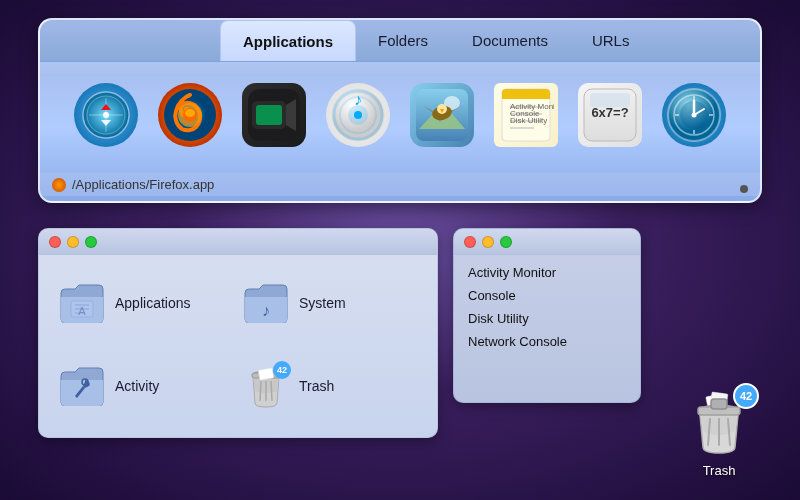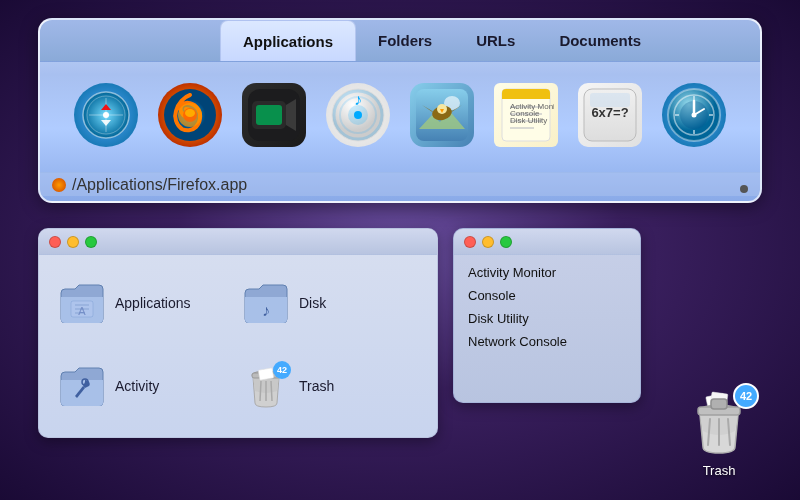--- a/index.html
+++ b/index.html
@@ -34,21 +34,21 @@
       border-bottom: 1px solid rgba(100,140,210,0.5);
       height: 42px;
       padding-left: 180px;
     }
 
     .tab-item {
       padding: 0 22px;
       display: flex;
       align-items: center;
       font-size: 15px;
-      font-weight: 700;
+      font-weight: 400;
       color: #1a1a2e;
       cursor: pointer;
       position: relative;
       border-radius: 8px 8px 0 0;
     }
 
     .tab-item.active {
       background: linear-gradient(180deg, #dce8ff 0%, #c8d8ff 100%);
       font-weight: 700;
       color: #111;
@@ -99,21 +99,21 @@
     .icon-notes { background: linear-gradient(135deg, #fffde7 0%, #f9f0c8 100%); border-radius: 6px; }
     
     .icon-calculator { background: linear-gradient(135deg, #f5f5f5 0%, #e0e0e0 100%); border-radius: 10px; color: #444; font-size: 14px; font-weight: bold; }
     
     .icon-timemachine { background: radial-gradient(circle, #5af 0%, #069 100%); border-radius: 50%; }
 
     .status-bar {
       display: flex;
       align-items: center;
       padding: 4px 12px;
-      font-size: 16px;
+      font-size: 13px;
       color: #333;
       background: rgba(180,200,240,0.4);
       border-top: 1px solid rgba(150,180,230,0.4);
       height: 24px;
     }
 
     .status-bar .firefox-icon-small {
       width: 14px;
       height: 14px;
       background: radial-gradient(circle, #f90 0%, #c40 100%);
@@ -303,24 +303,24 @@
 
 <div class="launcher-bar">
   <div class="tabs-row">
     <div class="tab-item active">
       <span>Applications</span>
     </div>
     <div class="tab-item">
       <span>Folders</span>
     </div>
     <div class="tab-item">
+      <span>Documents</span>
+    </div>
+    <div class="tab-item">
       <span>URLs</span>
-    </div>
-    <div class="tab-item">
-      <span>Documents</span>
     </div>
   </div>
 
   <div class="icons-row">
 
     <div class="app-icon">
       <div class="app-icon-img icon-safari">
         <svg width="50" height="50" viewBox="0 0 50 50">
           <circle cx="25" cy="25" r="23" fill="url(#sfgrad)" stroke="rgba(255,255,255,0.5)" stroke-width="1.5"></circle>
           <defs>
@@ -500,21 +500,21 @@
     </div>
 
     <div class="folder-item">
       <div class="folder-icon">
         <svg viewBox="0 0 46 40">
           <path d="M2 10 Q2 6 6 6 L16 6 L20 2 L40 2 Q44 2 44 6 L44 36 Q44 40 40 40 L6 40 Q2 40 2 36 Z" fill="#8fa8d4" stroke="#6080b0" stroke-width="1"></path>
           <path d="M2 14 L44 14 L44 36 Q44 40 40 40 L6 40 Q2 40 2 36 Z" fill="#a8c0e8" stroke="none"></path>
           <text x="23" y="33" text-anchor="middle" font-size="16" fill="#4060a0">♪</text>
         </svg>
       </div>
-      <span class="folder-label">Disk</span>
+      <span class="folder-label">System</span>
     </div>
 
     <div class="folder-item">
       <div class="folder-icon">
         <svg viewBox="0 0 46 40">
           <path d="M2 10 Q2 6 6 6 L16 6 L20 2 L40 2 Q44 2 44 6 L44 36 Q44 40 40 40 L6 40 Q2 40 2 36 Z" fill="#8fa8d4" stroke="#6080b0" stroke-width="1"></path>
           <path d="M2 14 L44 14 L44 36 Q44 40 40 40 L6 40 Q2 40 2 36 Z" fill="#a8c0e8" stroke="none"></path>
 
           <path d="M16,30 L24,20 L26,22 L18,32 Z" fill="#4060a0"></path>
           <path d="M26,14 C30,14 32,18 30,20 L26,22 L24,20 L26,16 Z" fill="#4060a0"></path>

